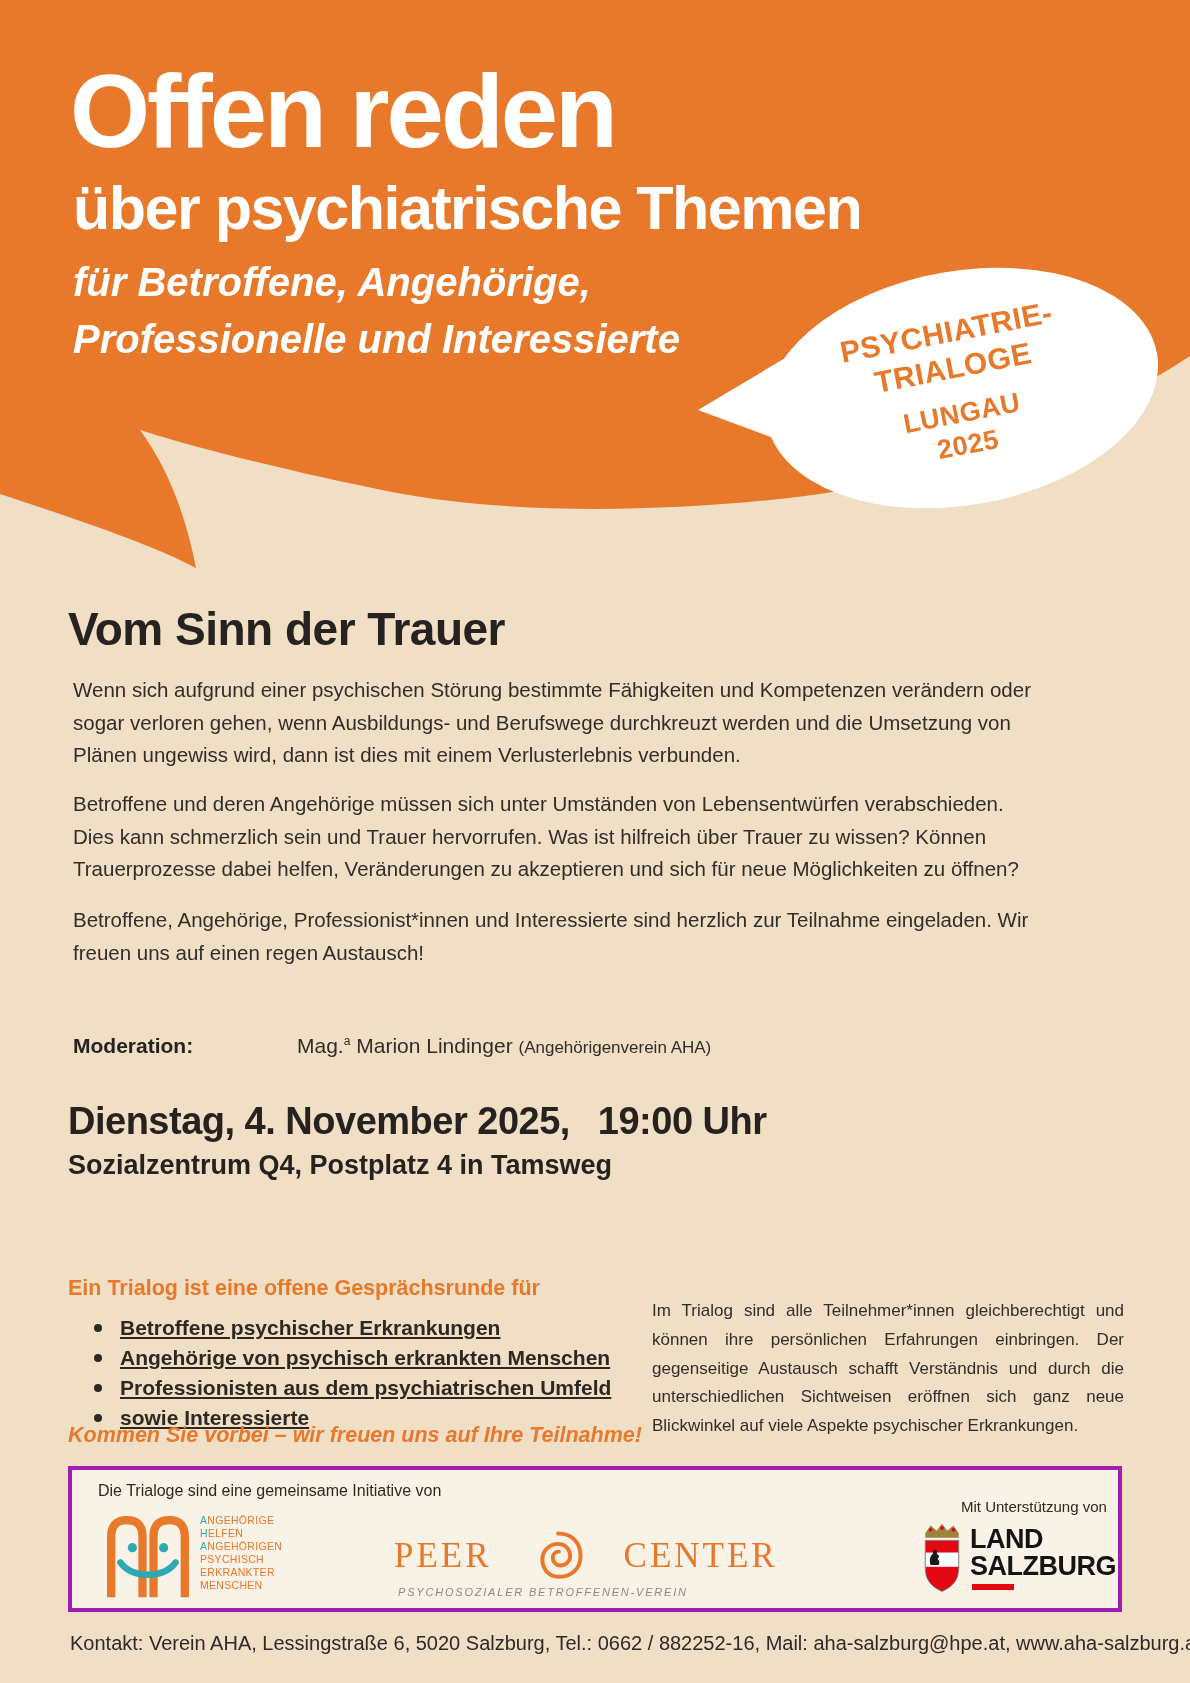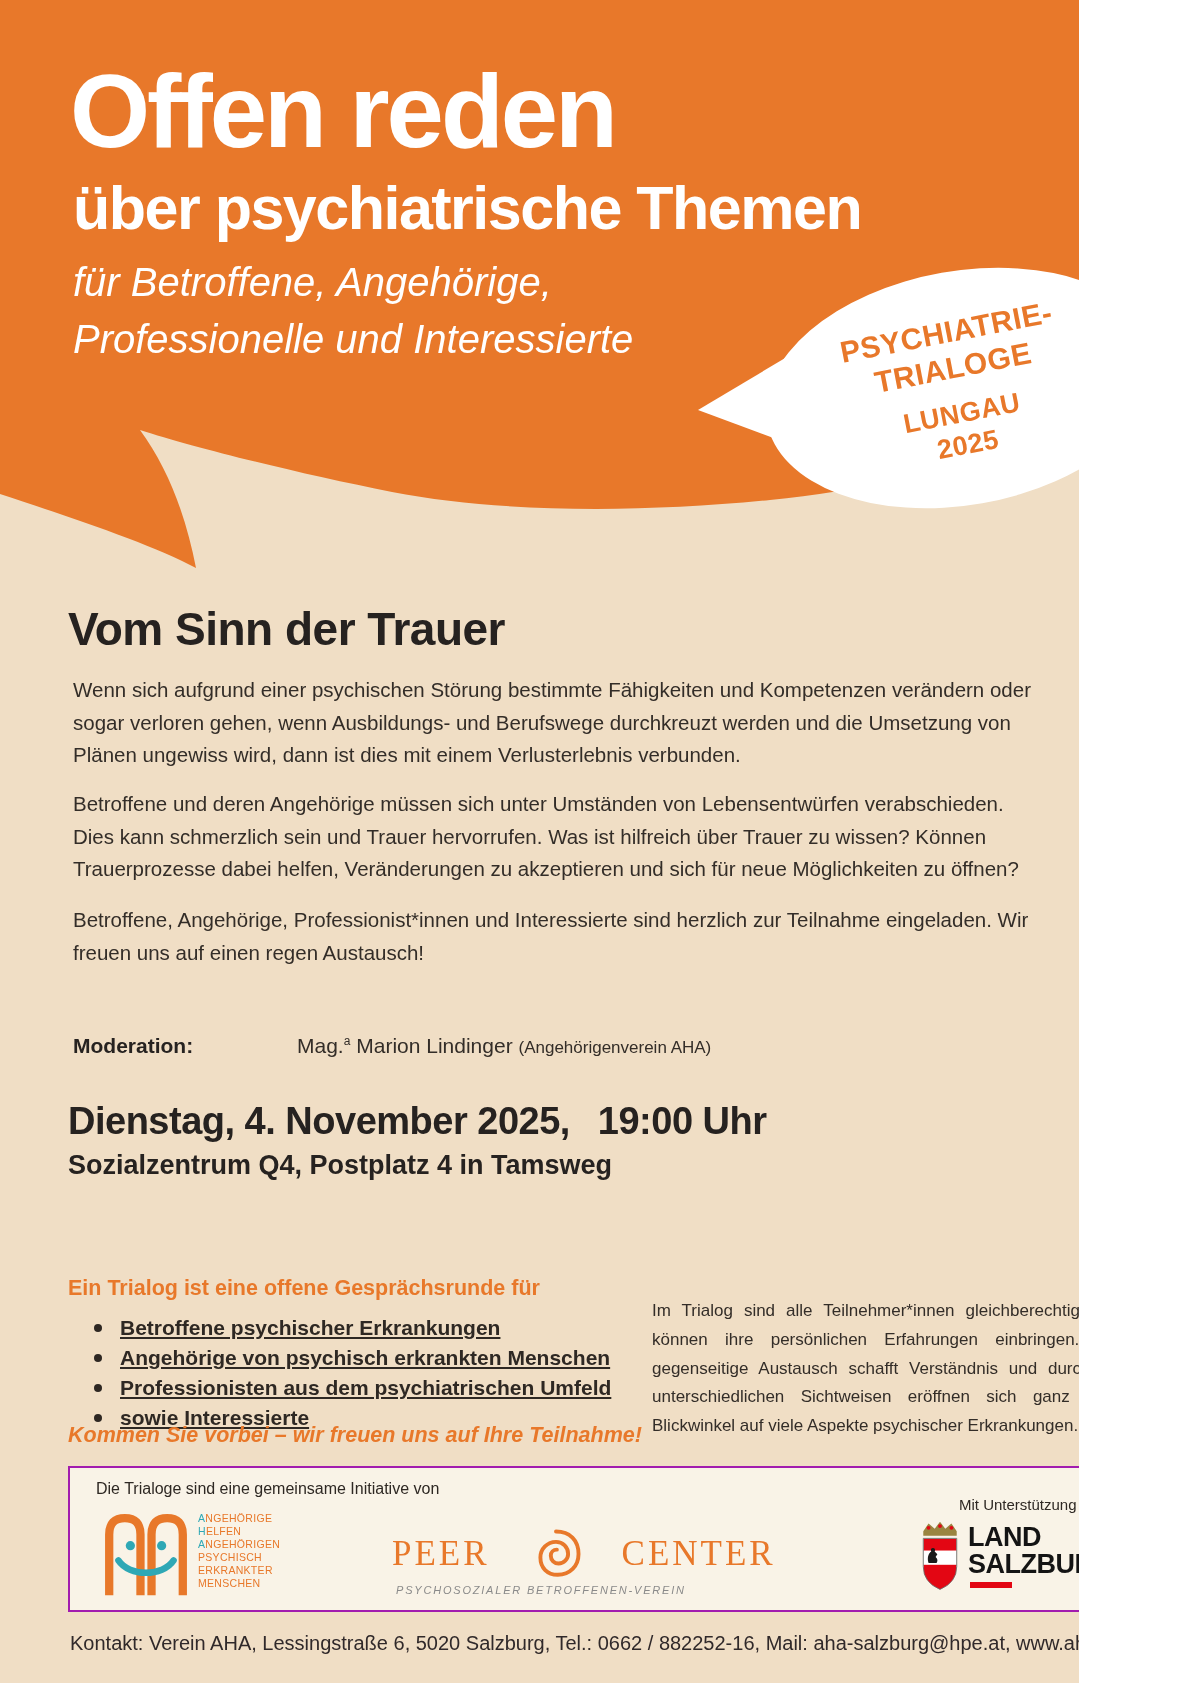--- a/index.html
+++ b/index.html
@@ -1,28 +1,28 @@
 <!DOCTYPE html>
 <html><head>
 <meta charset="utf-8">
 <style>
   html,body{margin:0;padding:0;background:#ffffff;}
   .page{
-    position:relative;width:1079px;height:1683px;overflow:hidden;
+    position:relative;width:1190px;height:1683px;overflow:hidden;
     background:#F0DEC5;
     font-family:"Liberation Sans","DejaVu Sans",sans-serif;
     color:#2E2823;
   }
   .abs{position:absolute;}
   .pre{white-space:pre-line;}
   
   .hdr-svg{top:0;left:0;}
   .hdr-title{left:70px;top:60px;font-size:103px;font-weight:700;color:#fff;letter-spacing:-3px;line-height:1;}
   .hdr-sub{left:73px;top:178px;font-size:61px;font-weight:700;color:#fff;letter-spacing:-1.5px;line-height:1;}
-  .hdr-aud{left:73px;top:254px;font-size:40px;font-weight:400;font-style:italic;color:#fff;line-height:57px;}
+  .hdr-aud{left:73px;top:254px;font-size:40px;font-weight:700;font-style:italic;color:#fff;line-height:57px;}
   .bubble-text{
     left:957px;top:388px;transform:translate(-50%,-50%) rotate(-11deg);
     text-align:center;color:#E8782A;font-weight:800;line-height:1.2;
   }
   .bubble-l12{font-size:30px;letter-spacing:.5px;}
   .bubble-l34{font-size:27px;letter-spacing:.5px;}
   .bubble-gap{margin-top:12px;}
   
   .vom{left:68px;top:602px;font-size:46px;font-weight:700;color:#262220;letter-spacing:-.5px;}
   .para{left:73px;width:1020px;font-size:20.5px;line-height:32.5px;color:#332d28;}
@@ -36,21 +36,21 @@
   .date-time{margin-left:28px;}
   .loc-line{left:68px;top:1150px;font-size:27px;font-weight:700;color:#262220;}
   
   .tri-head{left:68px;top:1276px;font-size:21.5px;font-weight:700;color:#E8782A;}
   .tri-list{left:84px;top:1305px;margin:8px;padding:0;list-style:none;text-decoration:underline;}
   .tri-list li{position:relative;padding-left:28px;height:30px;line-height:30px;font-size:21px;font-weight:700;color:#2E2823;}
   .tri-list li::before{content:"";position:absolute;left:2px;top:11px;width:8px;height:8px;border-radius:50%;background:#2E2823;}
   .tri-cta{left:68px;top:1423px;font-size:21.5px;font-weight:700;font-style:italic;color:#E8782A;}
   .tri-info{left:652px;top:1297px;width:472px;font-size:17px;line-height:28.8px;text-align:justify;color:#332d28;}
   
-  .fbox{left:68px;top:1466px;width:1054px;height:146px;background:#F9F3E7;border:2px solid #a21caf;box-sizing:border-box;}
+  .fbox{left:68px;top:1466px;width:1054px;height:146px;background:#F9F3E7;border:4px solid #a21caf;box-sizing:border-box;}
   .f-init{position:absolute;left:26px;top:12px;font-size:16px;color:#2E2823;}
   .aha-svg{position:absolute;left:30px;top:38px;}
   .aha-text{position:absolute;left:128px;top:44px;line-height:13px;}
   .aha-line{font-size:10.5px;font-weight:400;color:#E8782A;letter-spacing:.3px;}
   .aha-first-teal{color:#2FA8B5;}
   .peer-row{position:absolute;left:322px;top:58px;display:flex;align-items:center;height:56px;gap:32px;}
   .peer-word{font-family:"Liberation Serif","DejaVu Serif",serif;font-size:35px;color:#E8782A;letter-spacing:3px;}
   .peer-spiral{margin:0 8px;}
   .peer-sub{position:absolute;left:326px;top:116px;font-size:11px;letter-spacing:1.8px;color:#8A8A8A;font-style:italic;}
   .f-support{position:absolute;left:889px;top:28px;font-size:15px;color:#2E2823;}

